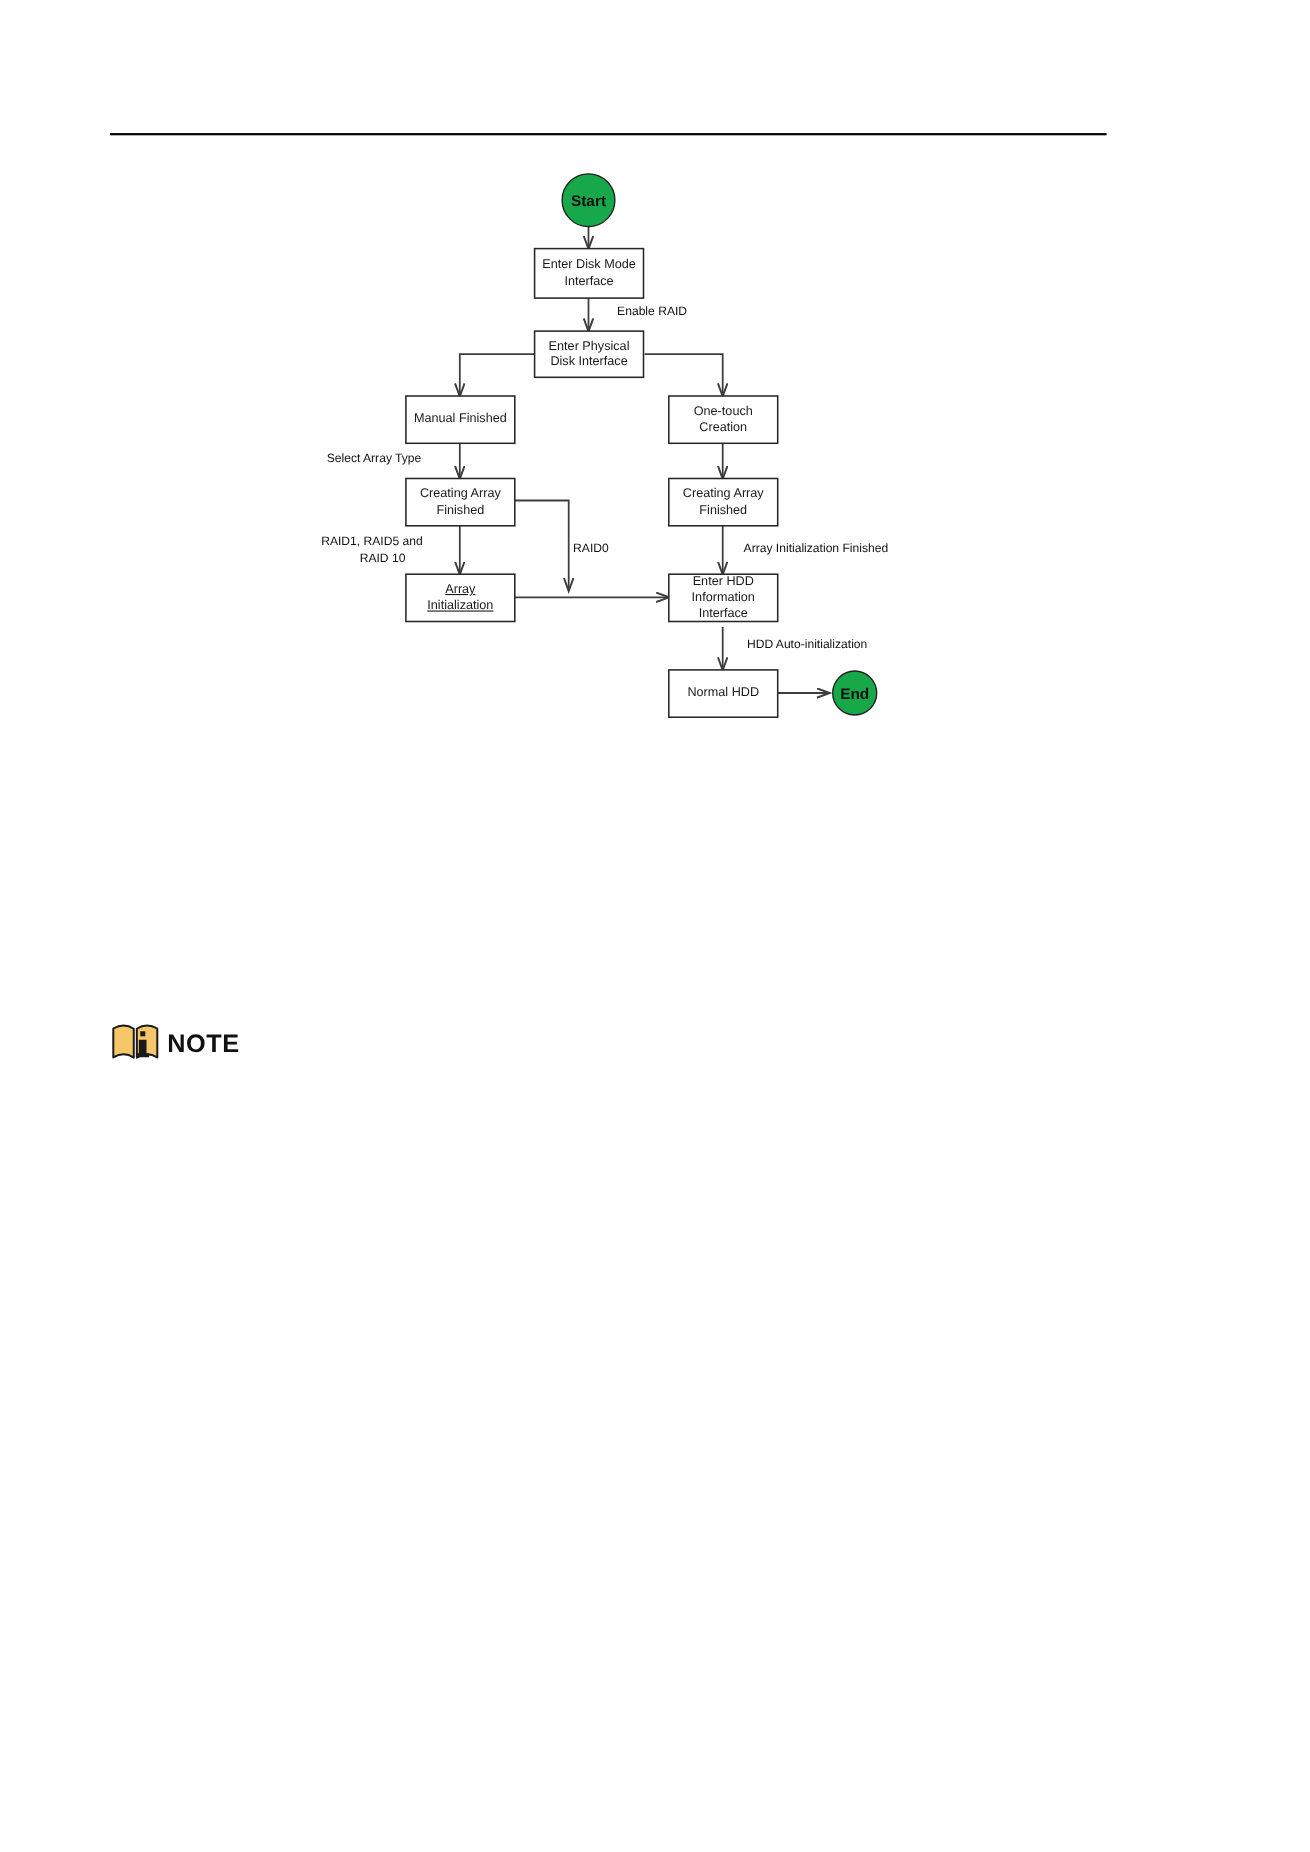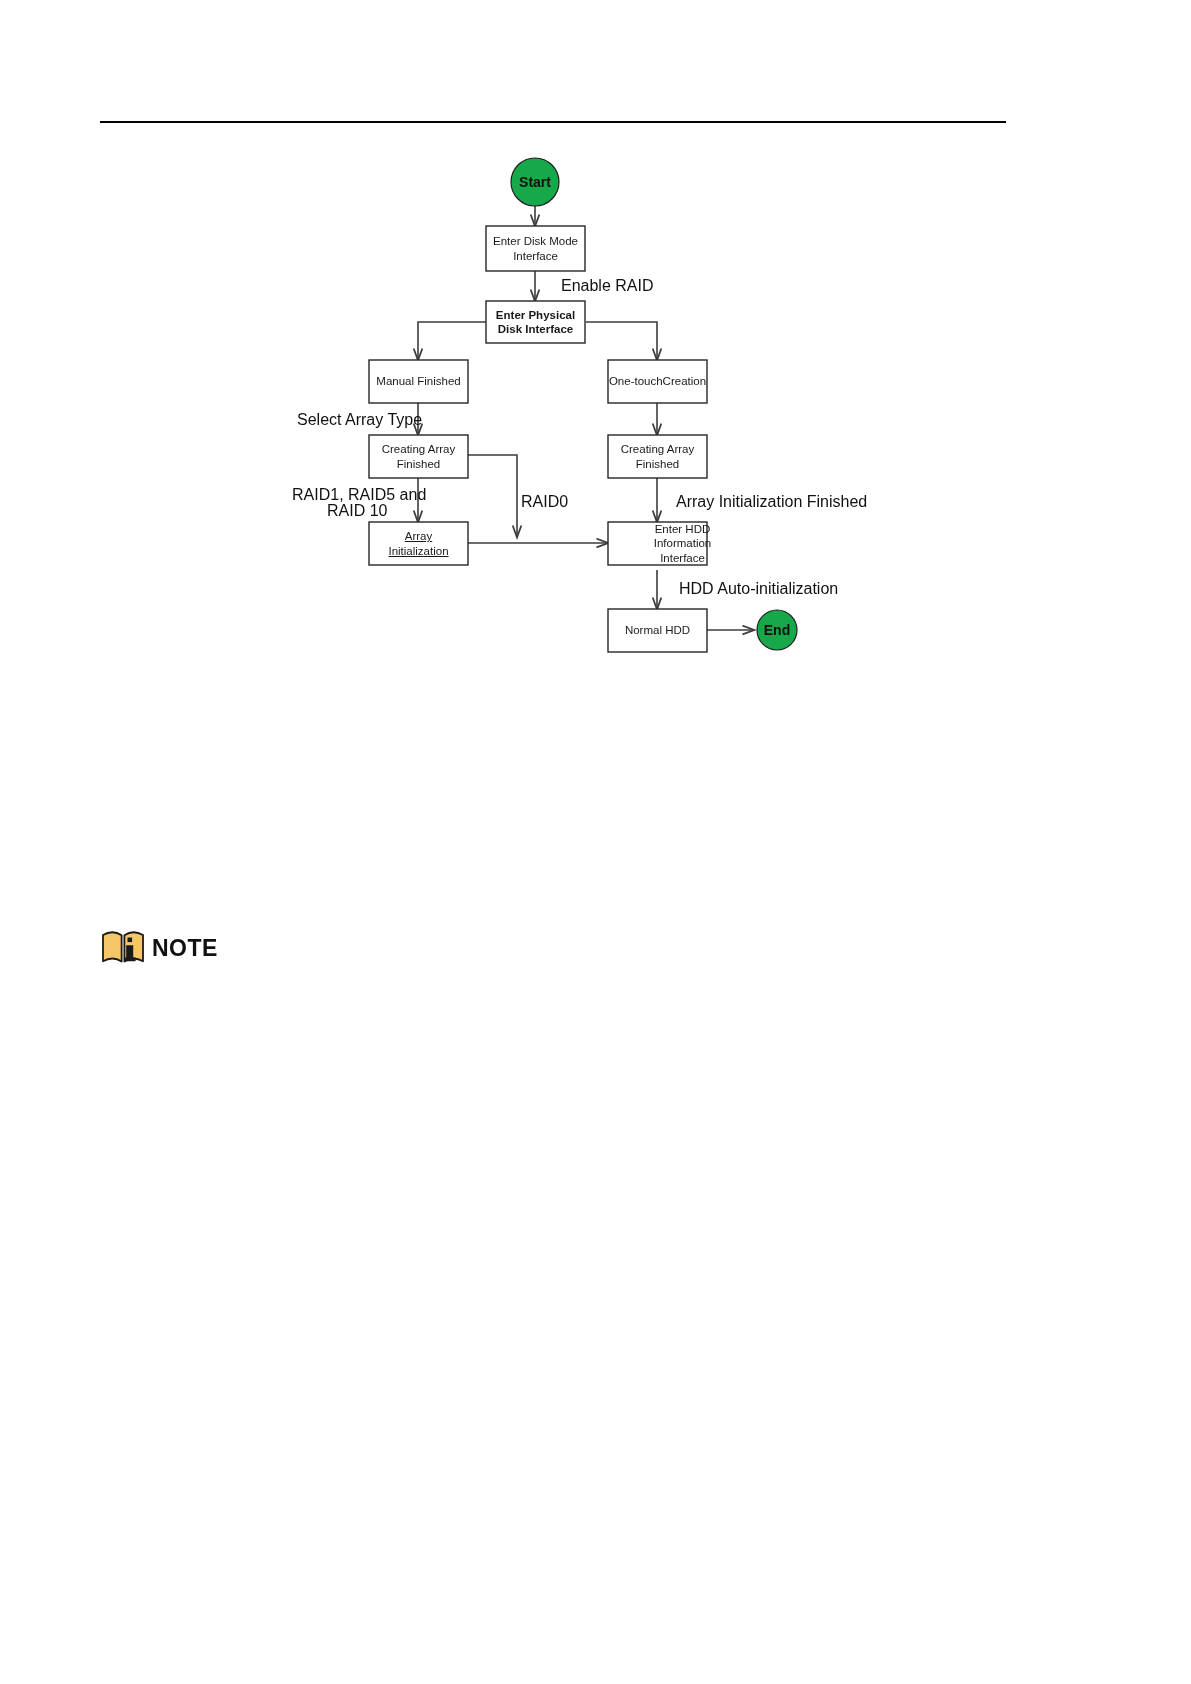--- a/index.html
+++ b/index.html
@@ -16,21 +16,21 @@
   
   .flow{position:absolute;left:0;top:0;width:1191px;height:760px;}
 
   
   .node-label{position:absolute;display:flex;align-items:center;justify-content:center;
               text-align:center;line-height:1.22;font-size:11.5px;color:#1a1a1a;
               pointer-events:none;border-radius:21px;}
   .term-label{position:absolute;display:flex;align-items:center;justify-content:center;
               text-align:center;font-size:14px;font-weight:600;color:#111;}
 
-  .edge-label{position:absolute;font-size:16px;color:#111;white-space:nowrap;}
+  .edge-label{position:absolute;font-size:11px;color:#111;white-space:nowrap;}
 
   
   .note-wrap{position:absolute;left:100px;top:928px;display:flex;align-items:center;gap:6px;}
   .note-icon{width:46px;height:40px;display:block;}
   .note-text{font-size:23px;font-weight:700;letter-spacing:0.5px;color:#111;
              font-family:"Liberation Sans","DejaVu Sans",sans-serif;}
 </style>
 </head>
 <body>
 
@@ -99,50 +99,50 @@
 
   <div class="term-label" style="left:511px;top:170px;width:48px;height:24px;">
     <span>Start</span>
   </div>
 
   <div class="node-label" style="left:486px;top:226px;width:99px;height:45px;flex-direction:column;">
     <span>Enter Disk Mode</span>
     <span>Interface</span>
   </div>
 
-  <div class="node-label" style="left:486px;top:301px;width:99px;height:42px;flex-direction:column;font-weight:bold;">
+  <div class="node-label" style="left:486px;top:301px;width:99px;height:42px;flex-direction:column;">
     <span>Enter Physical</span>
     <span>Disk Interface</span>
   </div>
 
   <div class="node-label" style="left:369px;top:360px;width:99px;height:43px;flex-direction:column;">
     <span>Manual Finished</span>
   </div>
 
-  <div class="node-label" style="left:608px;top:360px;width:99px;height:43px;flex-direction:row;">
+  <div class="node-label" style="left:608px;top:360px;width:99px;height:43px;flex-direction:column;">
     <span>One-touch</span>
     <span>Creation</span>
   </div>
 
   <div class="node-label" style="left:369px;top:435px;width:99px;height:43px;flex-direction:column;">
     <span>Creating Array</span>
     <span>Finished</span>
   </div>
 
   <div class="node-label" style="left:608px;top:435px;width:99px;height:43px;flex-direction:column;">
     <span>Creating Array</span>
     <span>Finished</span>
   </div>
 
   <div class="node-label" style="left:369px;top:522px;width:99px;height:43px;flex-direction:column;text-decoration:underline;">
     <span>Array</span>
     <span>Initialization</span>
   </div>
 
-  <div class="node-label" style="left:608px;top:519px;width:99px;height:49px;flex-direction:column;margin-left:25px;">
+  <div class="node-label" style="left:608px;top:519px;width:99px;height:49px;flex-direction:column;">
     <span>Enter HDD</span>
     <span>Information</span>
     <span>Interface</span>
   </div>
 
   <div class="node-label" style="left:608px;top:609px;width:99px;height:43px;flex-direction:column;">
     <span>Normal HDD</span>
   </div>
 
   <div class="term-label" style="left:757px;top:620px;width:40px;height:20px;">

